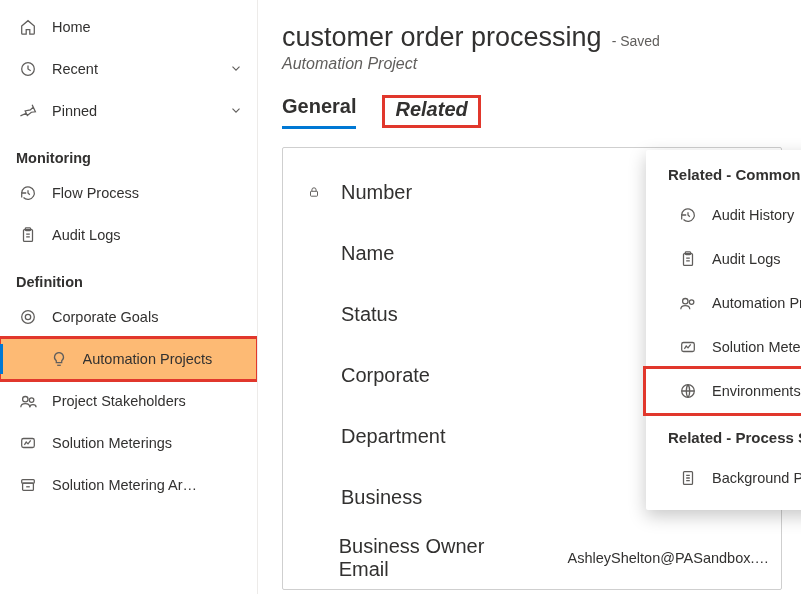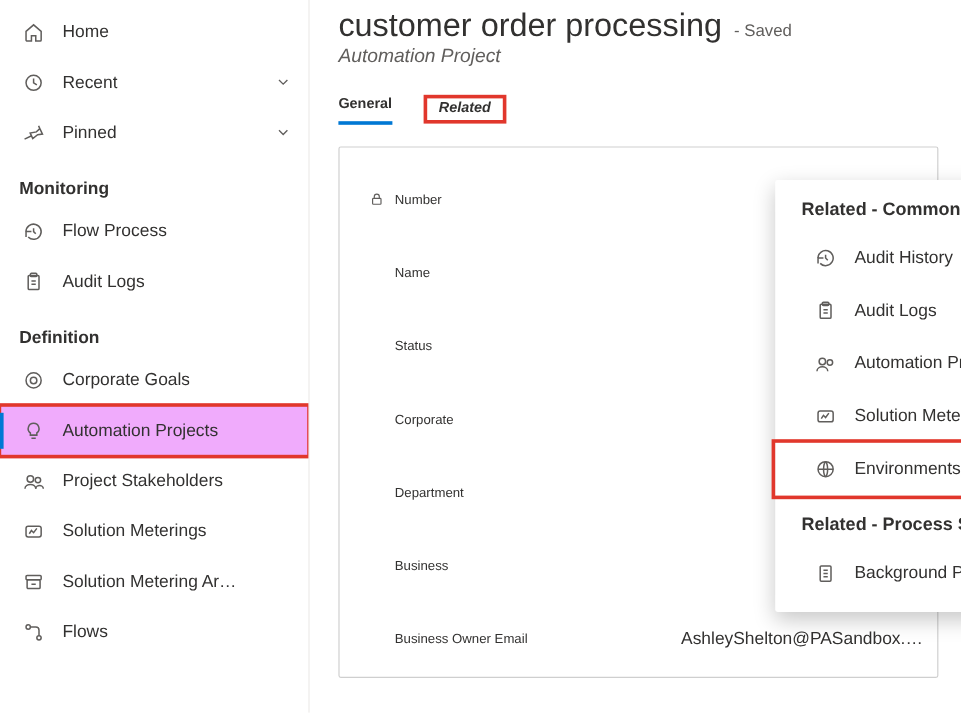--- a/index.html
+++ b/index.html
@@ -23,22 +23,23 @@
   }
   .nav-item {
     display: flex;
     align-items: center;
     height: 42px;
     padding-left: 18px;
     padding-right: 14px;
     cursor: pointer;
   }
   .nav-item.selected {
-    background: #f0abfc;
+    background: #fdba74;
     position: relative;
+    justify-content: center;
   }
   .nav-item.selected::before {
     content:"";
     position:absolute;
     left:0; top:6px; bottom:6px; width:3px;
     background:#0078d4;
   }
   .nav-item .icon {
     width: 20px; height: 20px;
     margin-right: 14px;
@@ -54,37 +55,37 @@
     font-size: 14.5px;
     color:#323130;
   }
   .highlight-box {
     outline: 3px solid #e1372c;
     outline-offset: -1px;
   }
 
   .main {
     flex:1;
-    padding: 6px 0 0 24px;
+    padding: 22px 0 0 24px;
     position: relative;
     overflow:hidden;
   }
   .title-row { display:flex; align-items:baseline; gap:10px; }
   .title { font-size: 27px; font-weight: 400; color:#323130; }
   .saved { font-size: 14px; color:#605e5c; }
   .subtitle { font-size: 16px; color:#605e5c; margin-top:2px;font-style:italic; }
 
   .tabs {
     display:flex;
     gap: 26px;
     margin-top: 22px;
     align-items: flex-start;
   }
   .tab {
-    font-size: 12px;
+    font-size: 20px;
     font-weight: 600;
     padding-bottom: 8px;
     cursor:pointer;
     border-bottom: 3px solid transparent;
   }
   .tab.active { border-bottom-color:#0078d4; color:#323130; }
   .tab.related-highlight {
     border: 3px solid #e1372c;
     padding: 0px 10px 4px 10px;
     font-style: italic;
@@ -99,25 +100,25 @@
     width: 500px;
   }
   .field-row {
     display:flex;
     align-items:center;
     height: 61px;
     border-bottom:1px solid transparent;
   }
   .field-row .lbl {
     width: 200px;
-    font-size:11px;
+    font-size:20px;
     color:#323130;
     display:flex;
     align-items:center;
-    gap:8px;
+    gap:20px;
   }
   .field-row .val {
     font-size:14.5px;
     color:#323130;
     font-weight:400;
   }
   .field-row .val.bold { font-weight:600; }
   .field-row .val.link { color:#0f6cbd; font-weight:600; }
   .lock-icon { color:#605e5c; }
 
@@ -254,30 +255,20 @@
     <div class="nav-item">
       <span class="icon">
           <svg viewBox="0 0 20 20" width="18" height="18" fill="none" stroke="currentColor" stroke-width="1.4">
             <rect x="3" y="4" width="14" height="4" rx="1"></rect>
             <rect x="4" y="8" width="12" height="8" rx="1"></rect>
             <path d="M8 12h4"></path>
           </svg>
         </span>
       <span class="label">Solution Metering Ar…</span>
     </div>
-    <div class="nav-item">
-      <span class="icon">
-          <svg viewBox="0 0 20 20" width="18" height="18" fill="none" stroke="currentColor" stroke-width="1.4">
-            <circle cx="5" cy="5" r="2"></circle>
-            <circle cx="15" cy="15" r="2"></circle>
-            <path d="M7 5h5a3 3 0 0 1 3 3v5"></path>
-          </svg>
-        </span>
-      <span class="label">Flows</span>
-    </div>
   </nav>
 
   <main class="main">
     <div class="title-row">
       <span class="title">customer order processing</span>
       <span class="saved">- Saved</span>
     </div>
     <div class="subtitle">Automation Project</div>
 
     <div class="tabs">

